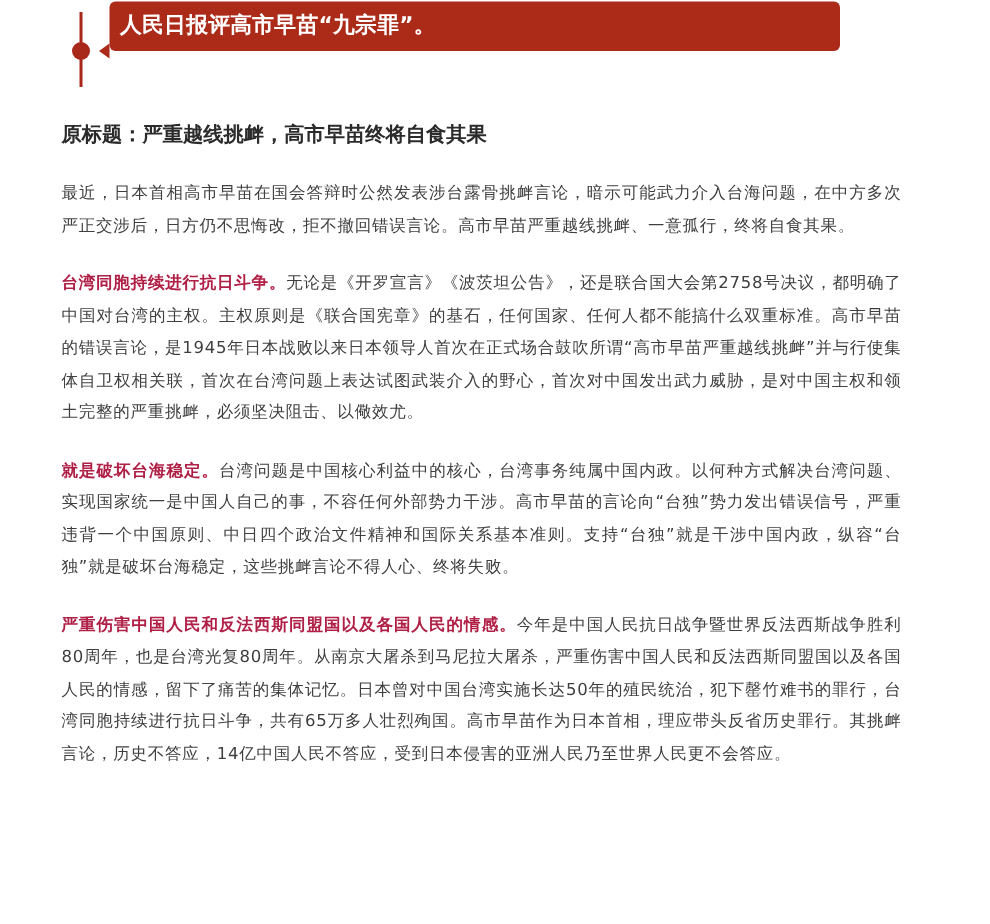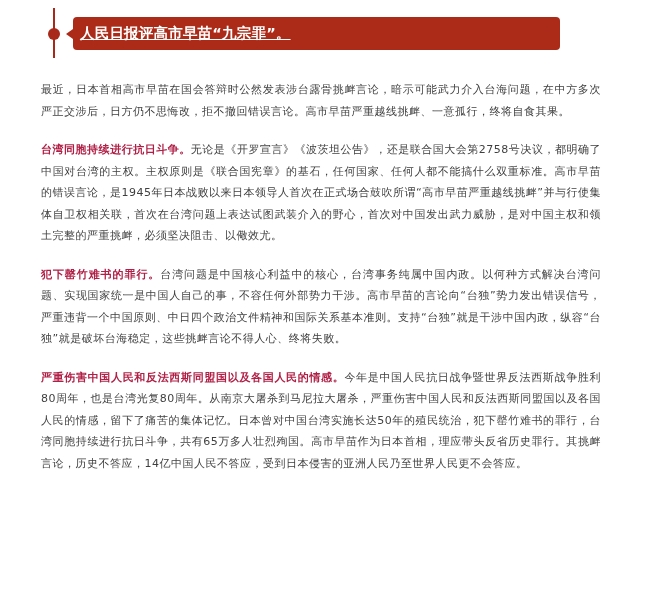--- a/index.html
+++ b/index.html
@@ -12,26 +12,25 @@
     }
     .timeline-line {
       position: absolute; left: 53px; top: 8px; width: 2px; height: 50px;
       background: #a8281a;
     }
     .timeline-dot {
       position: absolute; left: 48px; top: 28px; width: 12px; height: 12px;
       border-radius: 50%; background: #a8281a;
     }
     .banner {
-      position: absolute; left: 73px; top: 17px; width: 487px; height: 33px;
+      position: absolute; left: 73px; top: 1px; width: 487px; height: 33px;
       background: #ab2a18; border-radius: 4px;
       color: #ffffff; font-size: 14.5px; line-height: 33px;
       padding-left: 7px; box-sizing: border-box; font-weight: bold;
       letter-spacing: 0.2px;
-      text-decoration: underline;
     }
     .banner-pointer {
       position: absolute; left: 66px; top: 29px; width: 0; height: 0;
       border-top: 5px solid transparent; border-bottom: 5px solid transparent;
       border-right: 7px solid #ab2a18;
     }
     .content {
       position: absolute; left: 41px; top: 79px; width: 560px;
     }
     .orig-title {
@@ -50,27 +49,28 @@
   </style>
 </head>
 <body>
 
 <div class="timeline-line"></div>
 <div class="timeline-dot"></div>
 <div class="banner-pointer"></div>
 <div class="banner">人民日报评高市早苗“九宗罪”。</div>
 
 <div class="content">
+  <div class="orig-title">原标题：严重越线挑衅，高市早苗终将自食其果</div>
 
   <p class="para">最近，日本首相高市早苗在国会答辩时公然发表涉台露骨挑衅言论，暗示可能武力介入台海问题，在中方多次严正交涉后，日方仍不思悔改，拒不撤回错误言论。高市早苗严重越线挑衅、一意孤行，终将自食其果。</p>
 
   <p class="para">
     <span class="hl">台湾同胞持续进行抗日斗争。</span><span>无论是《开罗宣言》《波茨坦公告》，还是联合国大会第2758号决议，都明确了中国对台湾的主权。主权原则是《联合国宪章》的基石，任何国家、任何人都不能搞什么双重标准。高市早苗的错误言论，是1945年日本战败以来日本领导人首次在正式场合鼓吹所谓“高市早苗严重越线挑衅”并与行使集体自卫权相关联，首次在台湾问题上表达试图武装介入的野心，首次对中国发出武力威胁，是对中国主权和领土完整的严重挑衅，必须坚决阻击、以儆效尤。</span>
   </p>
 
   <p class="para">
-    <span class="hl">犯下罄竹难书的罪行。</span><span>台湾问题是中国核心利益中的核心，台湾事务纯属中国内政。以何种方式解决台湾问题、实现国家统一是中国人自己的事，不容任何外部势力干涉。高市早苗的言论向“台独”势力发出错误信号，严重违背一个中国原则、中日四个政治文件精神和国际关系基本准则。支持“台独”就是干涉中国内政，纵容“台独”就是破坏台海稳定，这些挑衅言论不得人心、终将失败。</span>
+    <span class="hl">就是破坏台海稳定。</span><span>台湾问题是中国核心利益中的核心，台湾事务纯属中国内政。以何种方式解决台湾问题、实现国家统一是中国人自己的事，不容任何外部势力干涉。高市早苗的言论向“台独”势力发出错误信号，严重违背一个中国原则、中日四个政治文件精神和国际关系基本准则。支持“台独”就是干涉中国内政，纵容“台独”就是破坏台海稳定，这些挑衅言论不得人心、终将失败。</span>
   </p>
 
   <p class="para">
     <span class="hl">严重伤害中国人民和反法西斯同盟国以及各国人民的情感。</span><span>今年是中国人民抗日战争暨世界反法西斯战争胜利80周年，也是台湾光复80周年。从南京大屠杀到马尼拉大屠杀，严重伤害中国人民和反法西斯同盟国以及各国人民的情感，留下了痛苦的集体记忆。日本曾对中国台湾实施长达50年的殖民统治，犯下罄竹难书的罪行，台湾同胞持续进行抗日斗争，共有65万多人壮烈殉国。高市早苗作为日本首相，理应带头反省历史罪行。其挑衅言论，历史不答应，14亿中国人民不答应，受到日本侵害的亚洲人民乃至世界人民更不会答应。</span>
   </p>
 </div>
 
 </body></html>

